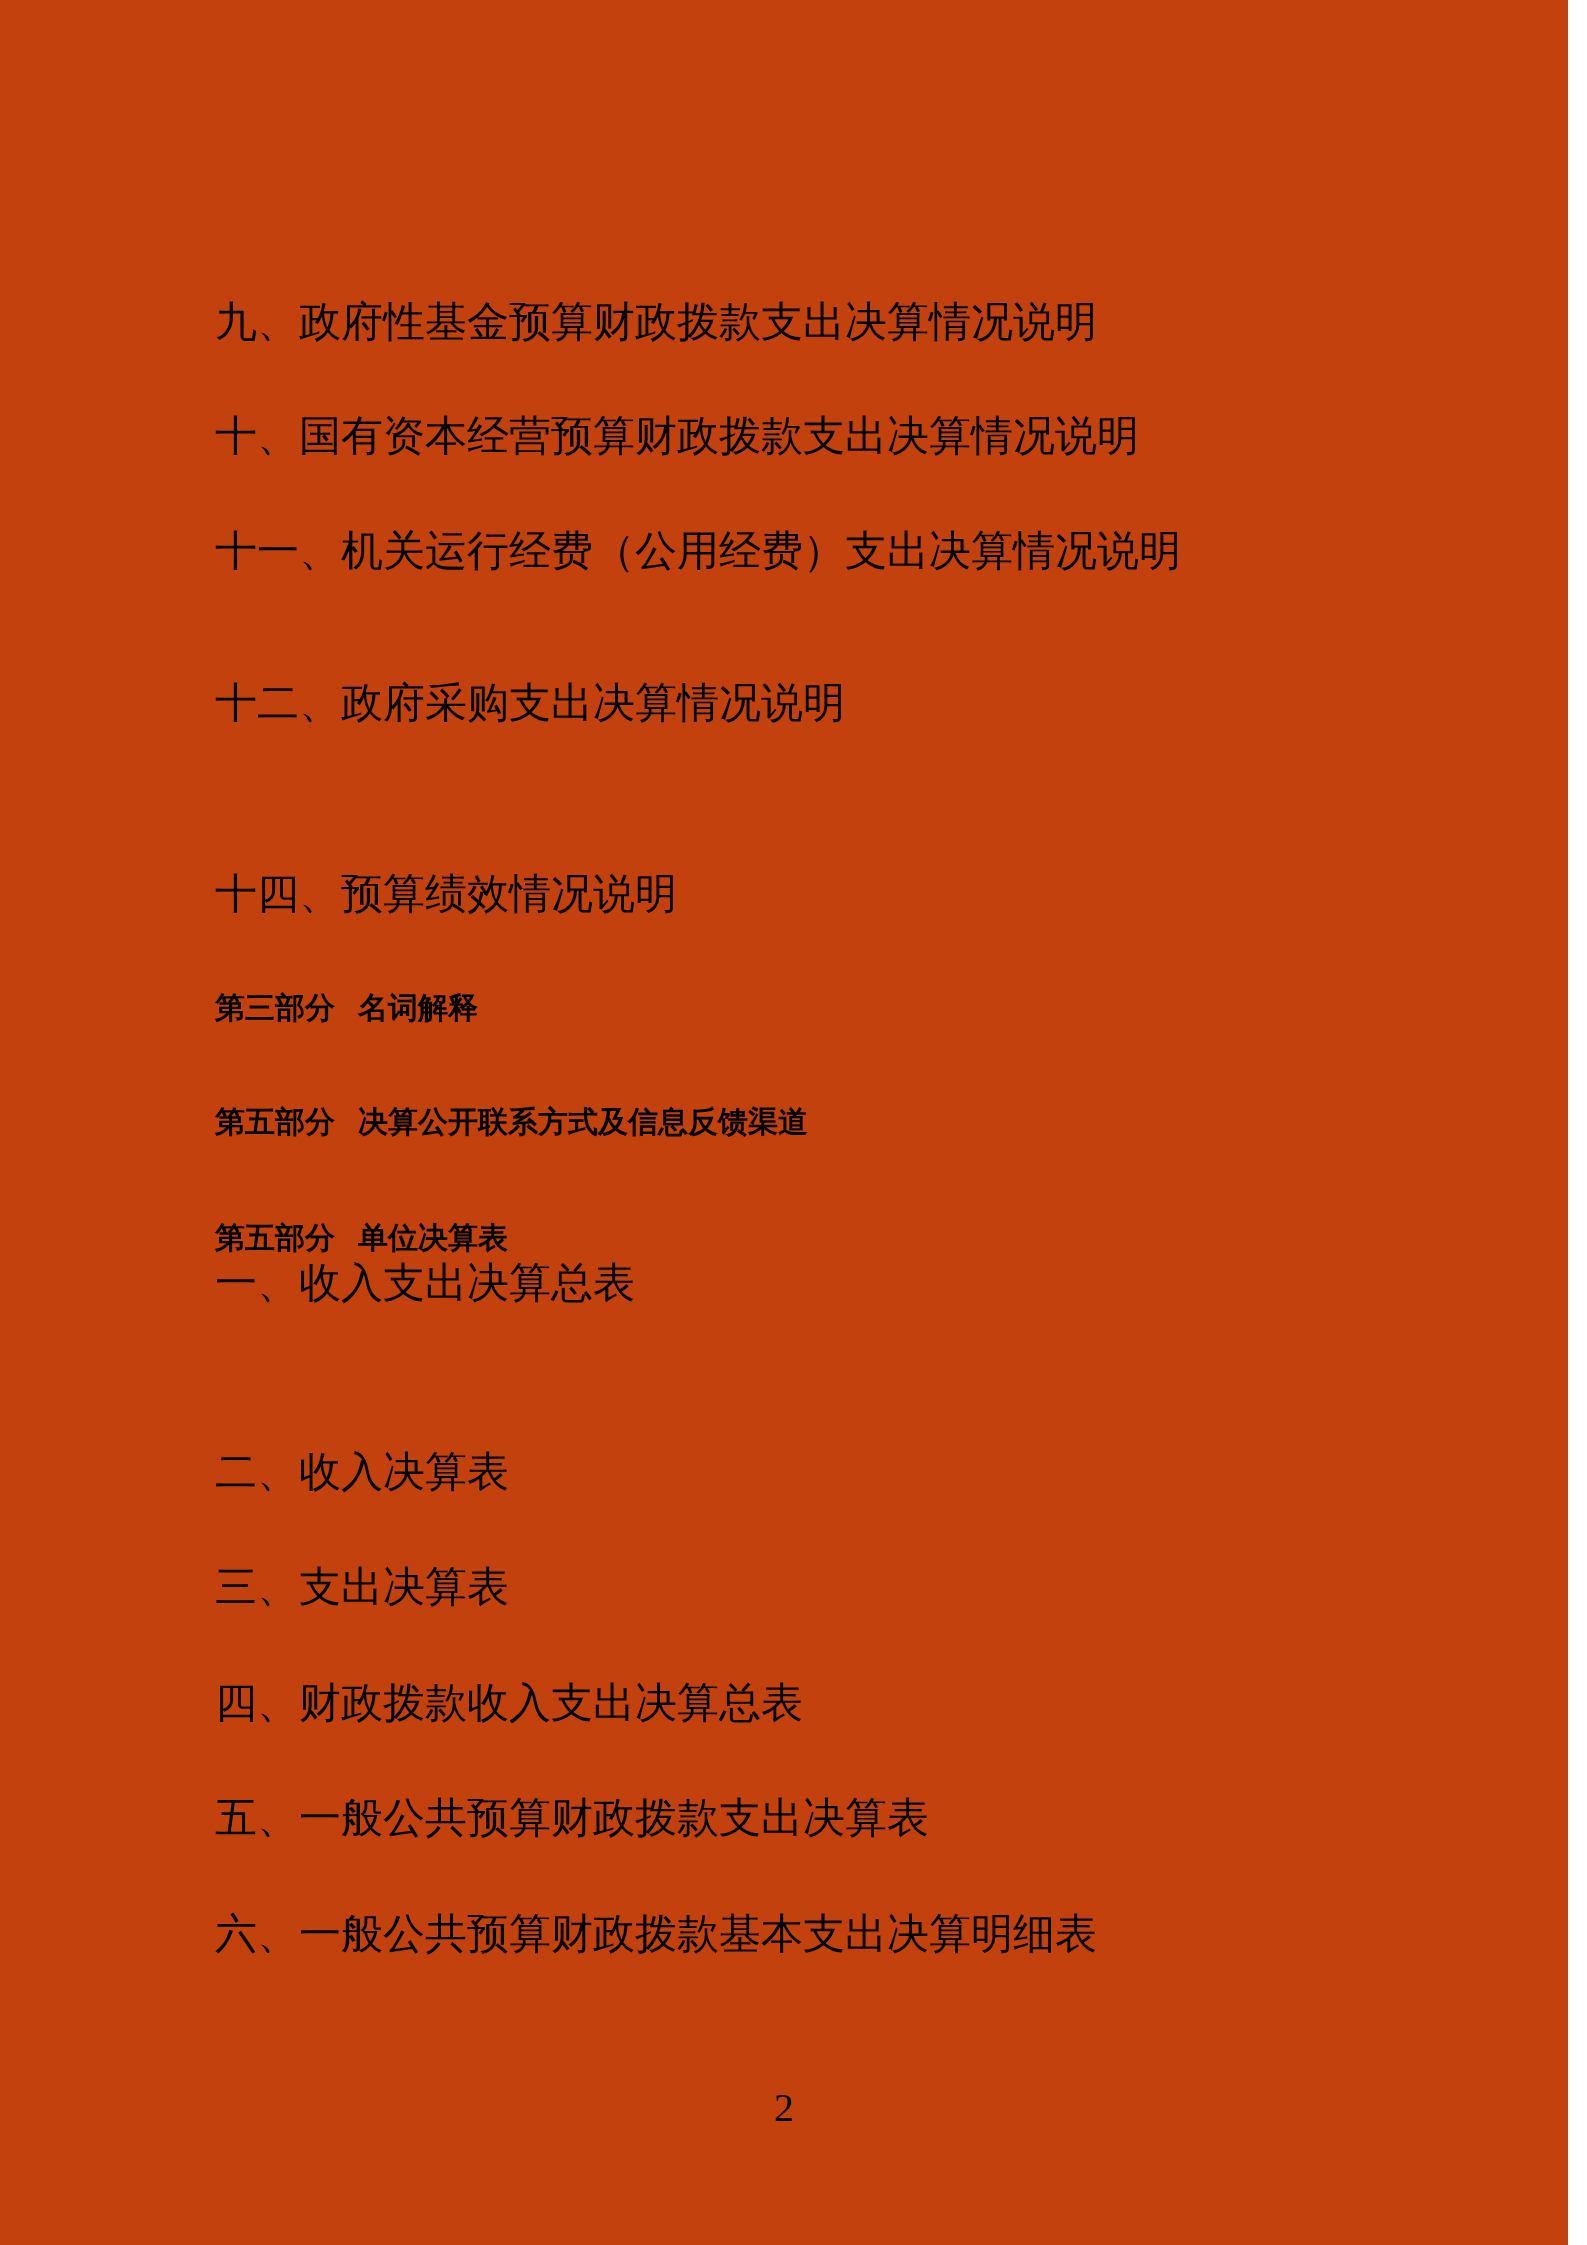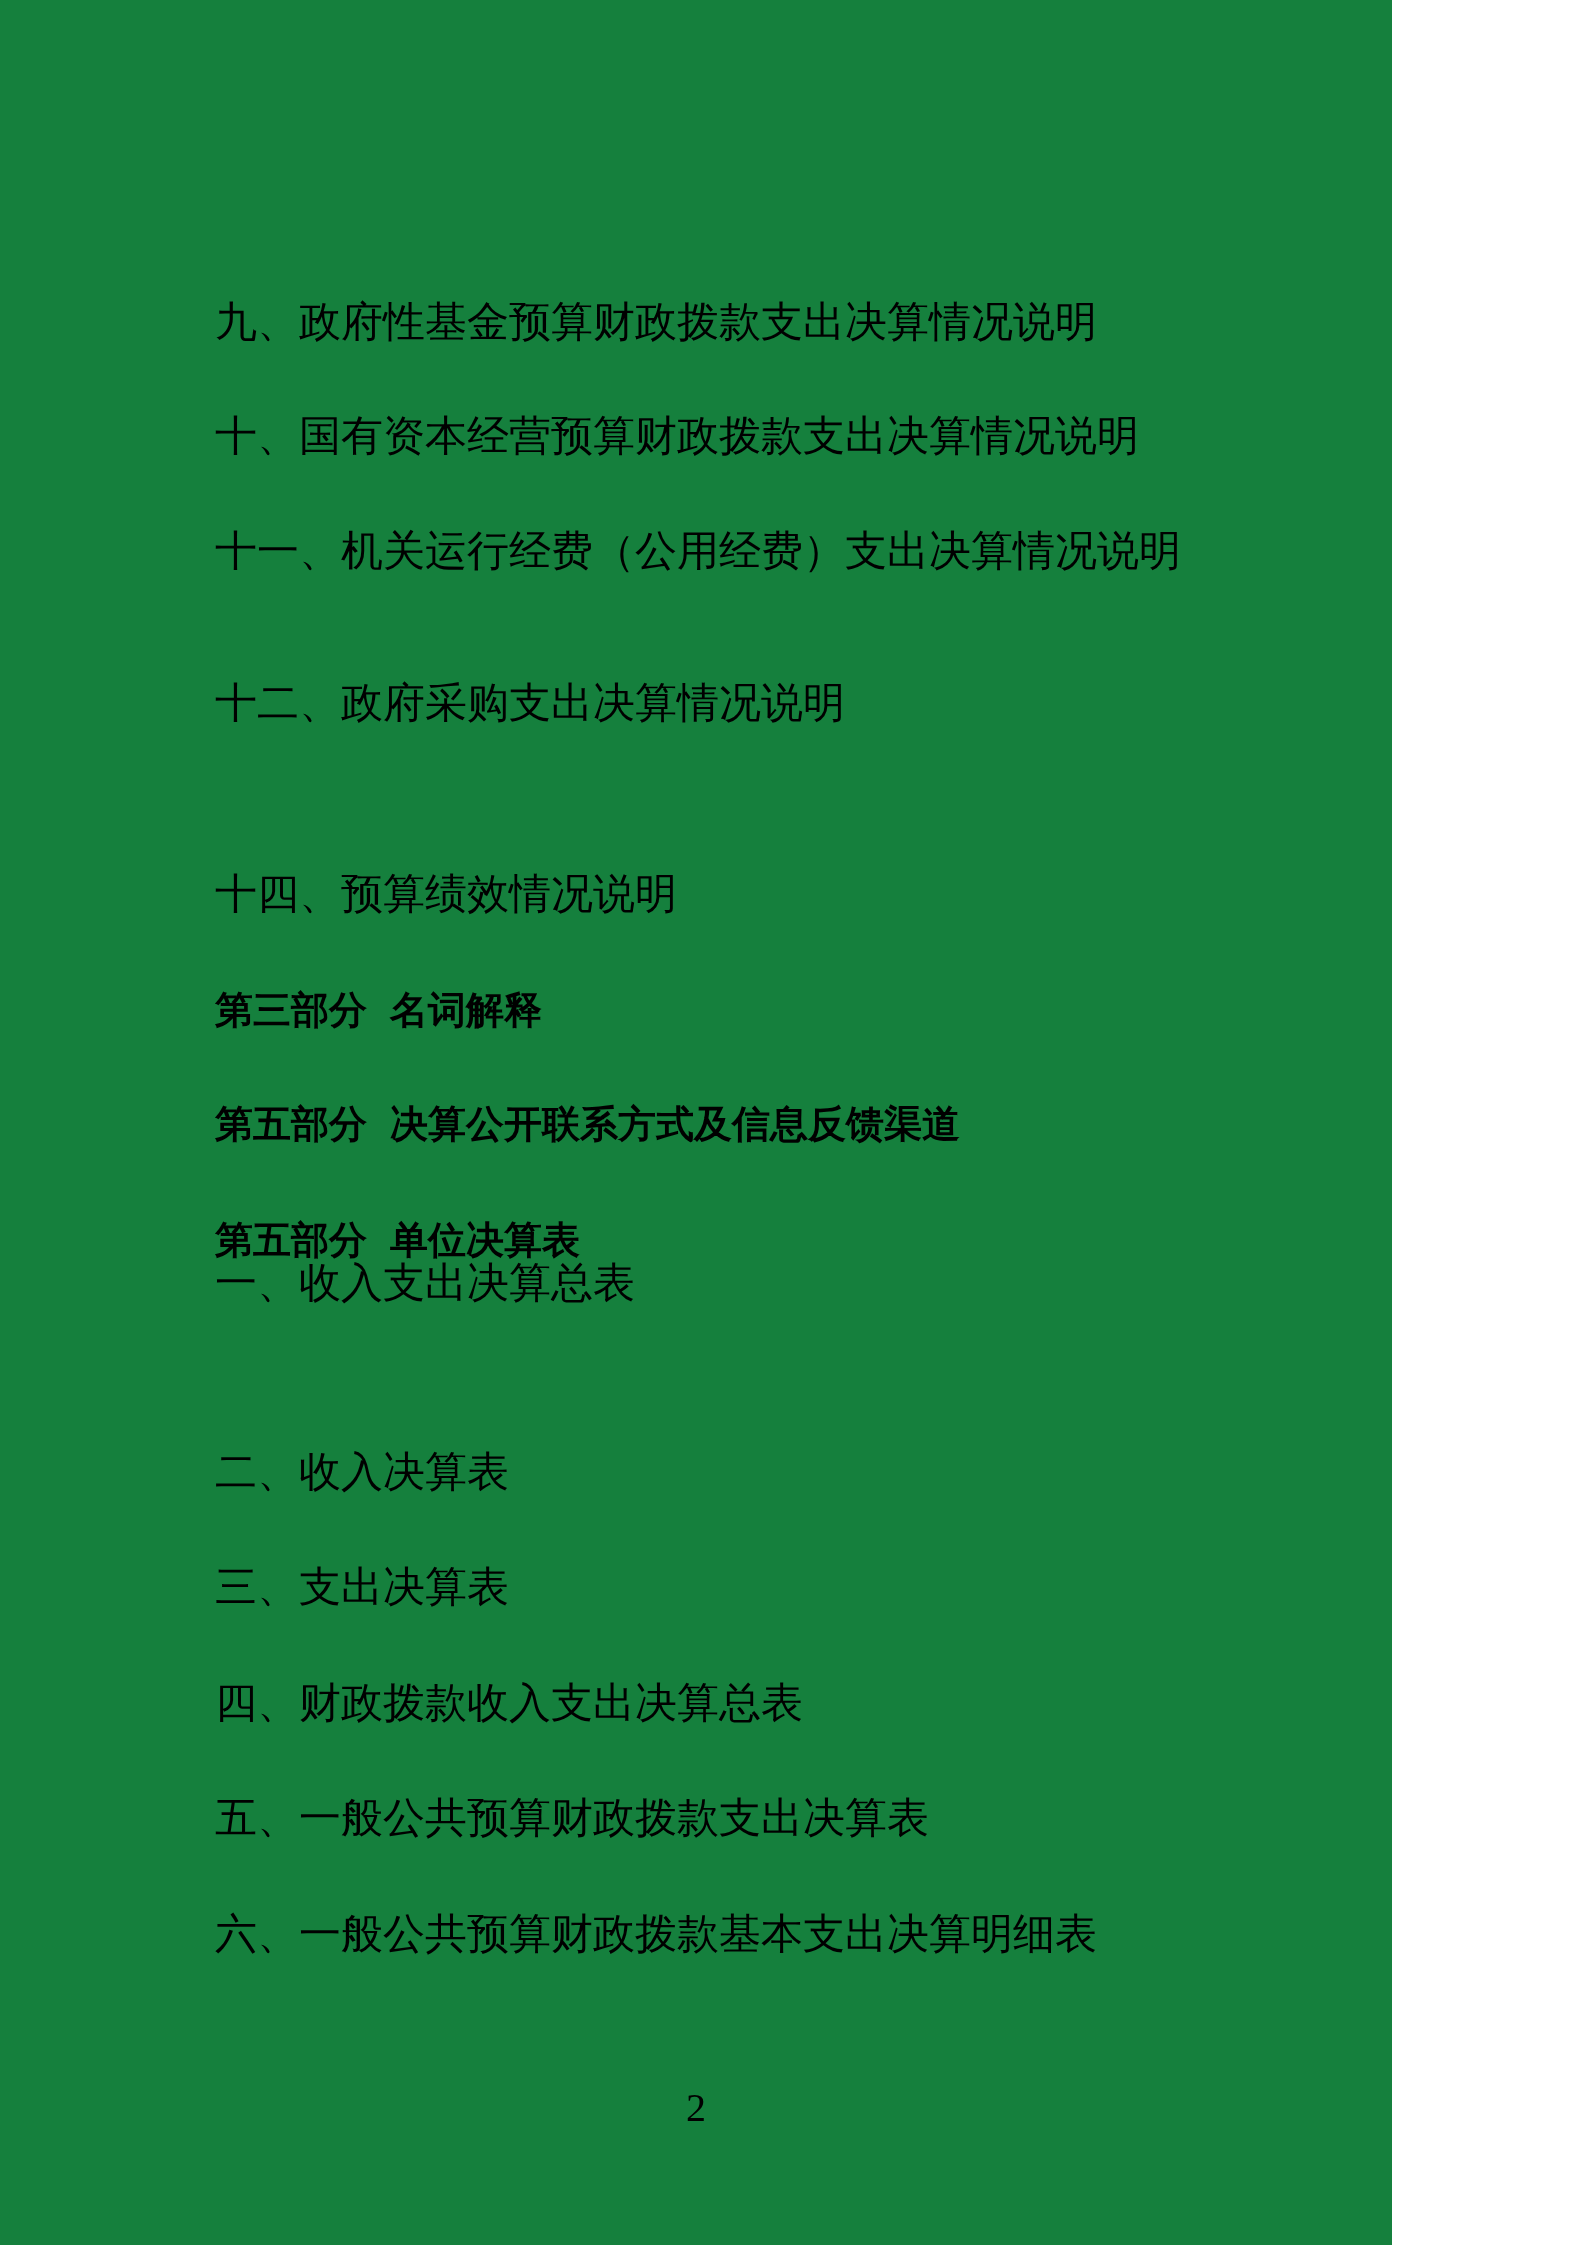--- a/index.html
+++ b/index.html
@@ -10,39 +10,39 @@
     width: 1587px;
     height: 2245px;
     position: relative;
     overflow: hidden;
     font-family: "Liberation Serif", "DejaVu Serif", serif;
     color: #000000;
   }
   .page {
     position: absolute;
     inset: 0;
-    width: 1392px;
+    width: 1568px;
     height: 2245px;
-    background: #15803d;
+    background: #c2410c;
   }
   .line {
     position: absolute;
     left: 215px;
     white-space: nowrap;
     color: #000000;
   }
   .body-line {
     font-family: "Liberation Serif", "DejaVu Serif", serif;
     font-size: 42px;
     line-height: 42px;
     font-weight: 400;
   }
   .heading {
-    font-family: Liberation Sans, sans-serif;
-    font-size: 38px;
+    font-family: Liberation Mono, monospace;
+    font-size: 30px;
     line-height: 46px;
     font-weight: 700;
   }
   .heading .prefix {
     margin-right: 23px;
   }
   .page-number {
     position: absolute;
     left: 0;
     top: 2088px;

